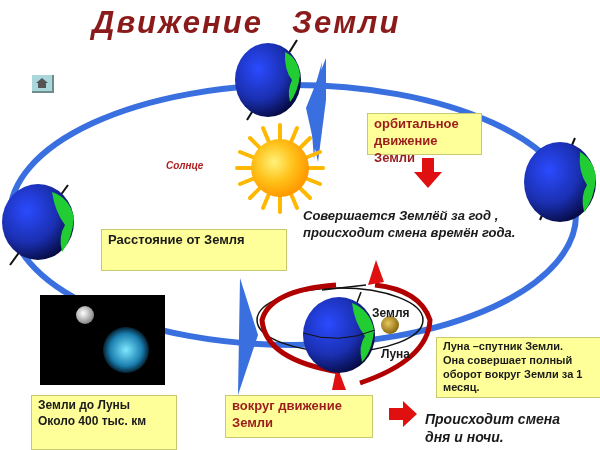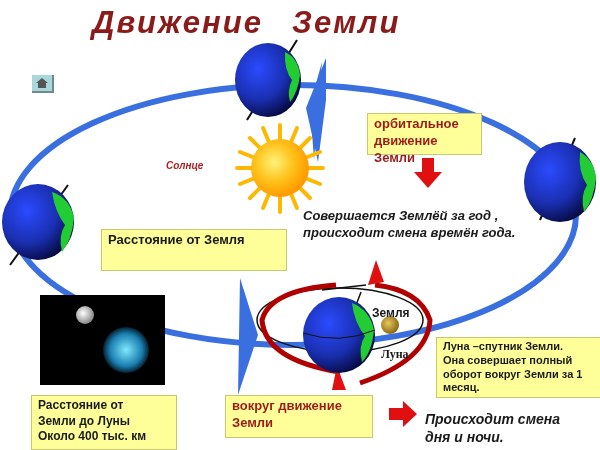--- a/index.html
+++ b/index.html
@@ -140,31 +140,30 @@
 <div class="italic-text" style="left:303px; top:208px; font-size:13px; line-height:1.3;">
   <div>Совершается Землёй за год ,</div>
   <div>происходит смена времён года.</div>
 </div>
 
 <div class="box dark" style="left:101px; top:229px; width:186px; height:42px;">
   <div>Расстояние от Земля</div>
 </div>
 
 <div class="abs" style="left:372px; top:306px; font-weight:bold; font-size:12px; color:#1a1a1a;">Земля</div>
-<div class="abs" style="left:381px; top:347px; font-weight:bold; font-size:12px; color:#1a1a1a;font-family:Liberation Serif, serif;">Луна</div>
+<div class="abs" style="left:381px; top:347px; font-weight:bold; font-size:12px; color:#1a1a1a;">Луна</div>
 
 <div class="box dark" style="left:436px; top:337px; width:192px; height:61px; font-size:11px; line-height:1.25;">
   <div>Луна –спутник Земли.</div>
   <div>Она совершает полный</div>
   <div>оборот вокруг Земли за 1</div>
   <div>месяц.</div>
 </div>
 
 <div class="box dark" style="left:31px; top:395px; width:146px; height:55px; font-size:12px;">
-  <div>Расстояние  от</div>
   <div>Земли до Луны</div>
   <div>Около 400 тыс. км</div>
 </div>
 
 <div class="box red" style="left:225px; top:395px; width:148px; height:43px;">
   <div>вокруг движение</div>
   <div>Земли</div>
 </div>
 
 <div class="italic-text" style="left:425px; top:410px; font-size:14px; line-height:1.3;">

